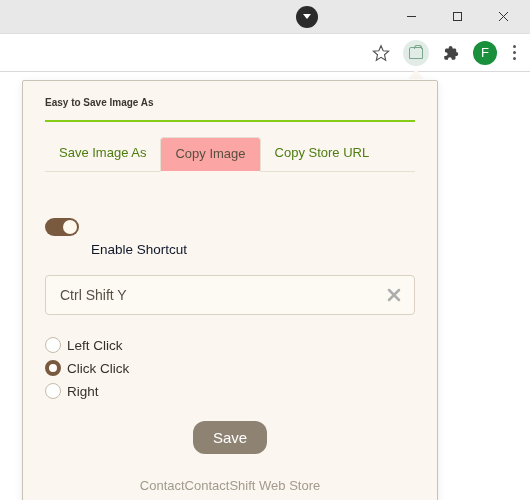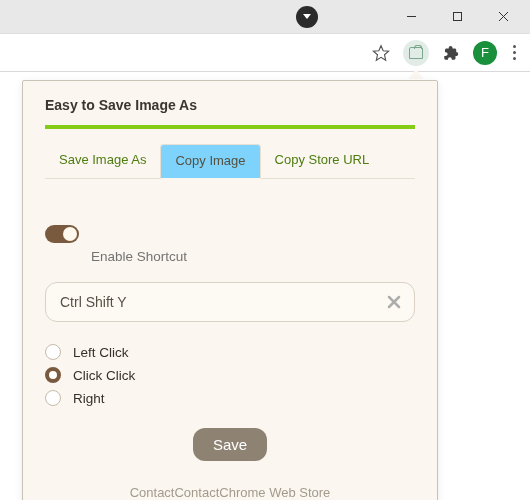--- a/index.html
+++ b/index.html
@@ -107,42 +107,42 @@
     top: 80px;
     left: 22px;
     width: 416px;
     background: #fbf7f0;
     border: 1px solid #c9c3b7;
     border-radius: 2px;
     padding: 16px 22px 18px;
     box-shadow: 0 2px 8px rgba(0,0,0,0.08);
   }
   .popup-title {
-    font-size: 14px;
+    font-size: 10px;
     font-weight: 700;
     color: #3b362f;
     padding-bottom: 12px;
-    border-bottom: 4px solid #84cc16;
+    border-bottom: 2px solid #84cc16;
   }
   .tabs {
     display: flex;
     margin-top: 14px;
     border-bottom: 1px solid #e6dfd2;
     gap: 0;
   }
   .tab {
     padding: 8px 14px 10px;
     font-size: 13px;
     color: #4d7c0f;
     cursor: pointer;
     position: relative;
     top: 1px;
   }
   .tab.active {
-    background: #7dd3fc;
+    background: #fca5a5;
     border: 1px solid #e6dfd2;
     border-bottom: 1px solid #fbf7f0;
     border-radius: 4px 4px 0 0;
     color: #57503f;
   }
   .toggle-row {
     display: flex; align-items: center; gap: 12px;
     margin-top: 24px;
   }
   .toggle {
@@ -151,48 +151,48 @@
     background: #7a5a3e;
     position: relative;
   }
   .toggle .knob {
     position: absolute;
     right: 2px; top: 2px;
     width: 14px; height: 14px;
     border-radius: 50%;
     background: #fff8ec;
   }
-  .toggle-label { font-size: 13.5px; color: #737373; margin-top: 46px; }
+  .toggle-label { font-size: 13.5px; color: #0f172a; margin-top: 46px; }
   .shortcut-row {
     margin-top: 18px;
     position: relative;
   }
   .shortcut-input {
     width: 100%;
     height: 40px;
     border: 1px solid #d9d1c3;
     background: #fdfaf4;
-    border-radius: 12px;
+    border-radius: 4px;
     padding: 0 52px 0 14px;
     font-size: 14px;
     color: #565045;
     font-family: inherit;
   }
   .clear-x {
     position: absolute;
     right: 10px; top: 50%;
     transform: translateY(-50%);
     color: #adadad;
     width: 22px; height: 22px;
     display: flex; align-items: center; justify-content: center;
   }
   .clear-x svg { stroke: #adadad; stroke-width: 2.5; stroke-linecap: round; }
   .radios { margin-top: 22px; }
   .radio-row {
-    display: flex; align-items: center; gap: 12px;
+    display: flex; align-items: center; gap: 6px;
     margin-bottom: 7px;
     font-size: 13.5px; color: #373029;
   }
   .radio {
     width: 16px; height: 16px;
     border: 1.5px solid #c7bba8;
     border-radius: 50%;
     background: #fff;
     position: relative;
     flex-shrink: 0;
@@ -311,15 +311,15 @@
     </div>
   </div>
 
   <div class="save-row">
     <button class="save-btn">Save</button>
   </div>
 
   <div class="footer-links">
     <span>Contact</span>
     <span>Contact</span>
-    <span>Chrome Web Store</span>
+    <span>Shift Web Store</span>
   </div>
 </div>
 
 </body></html>

